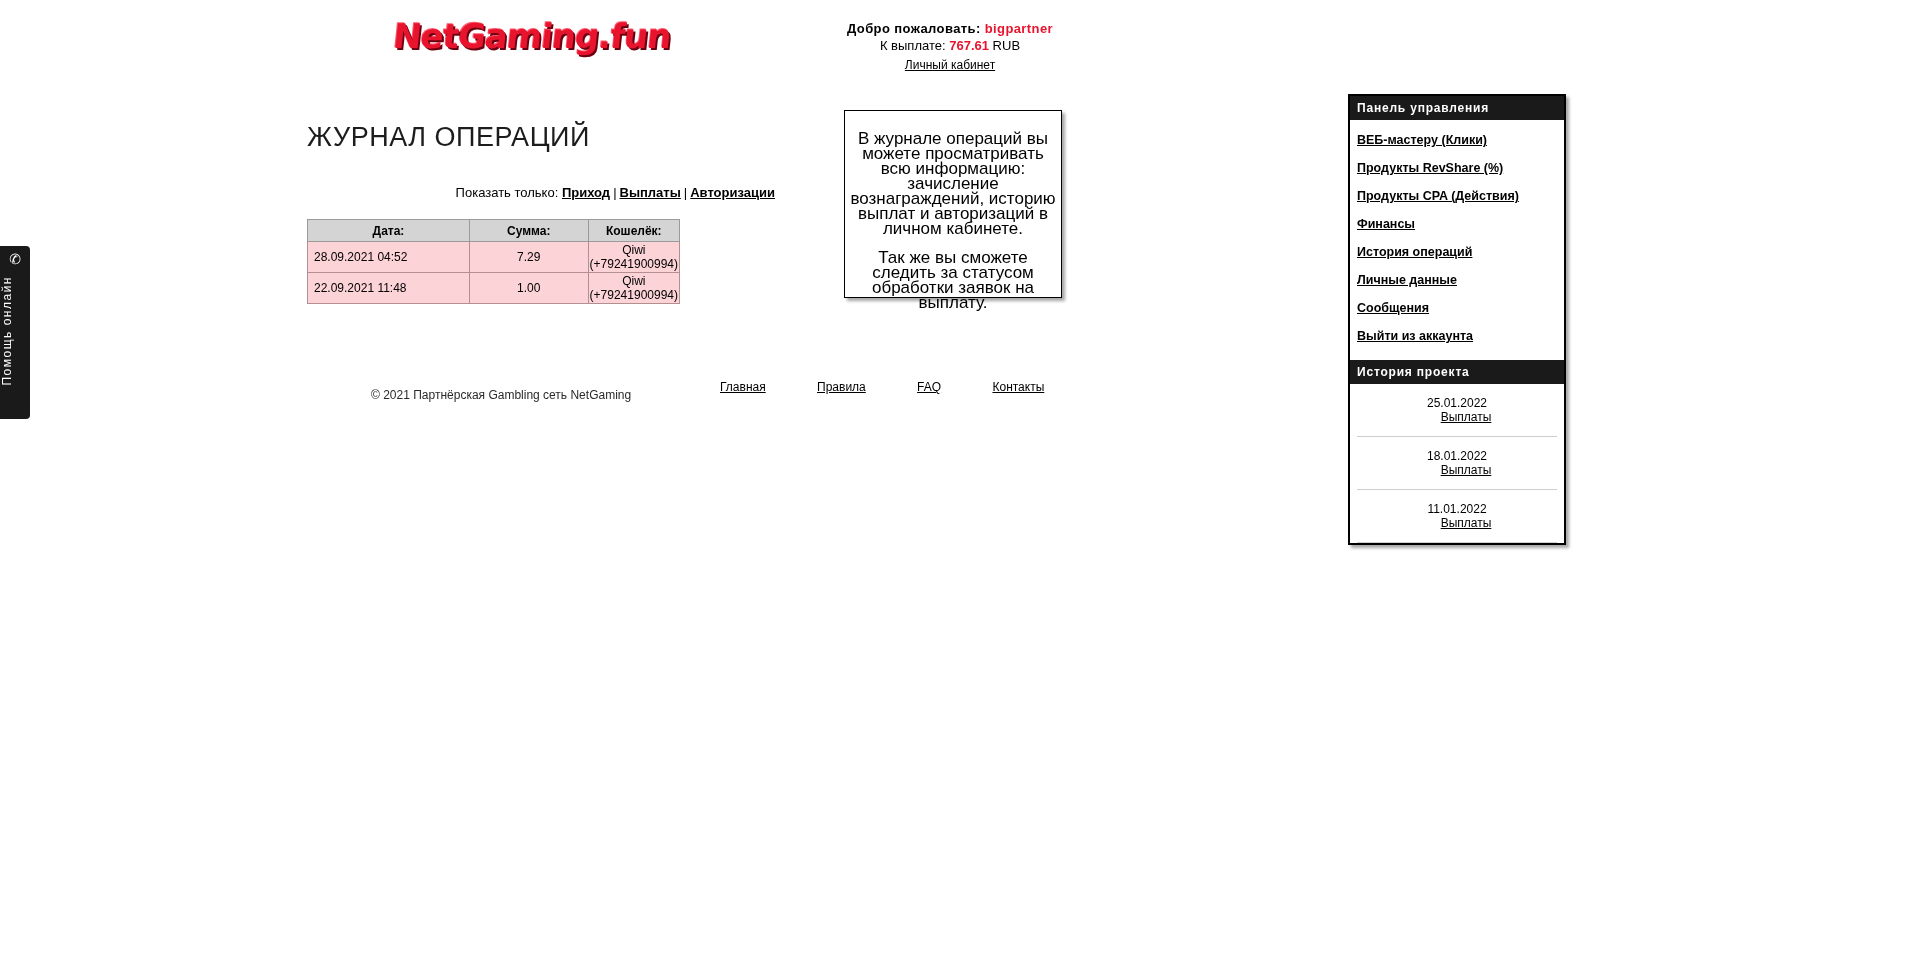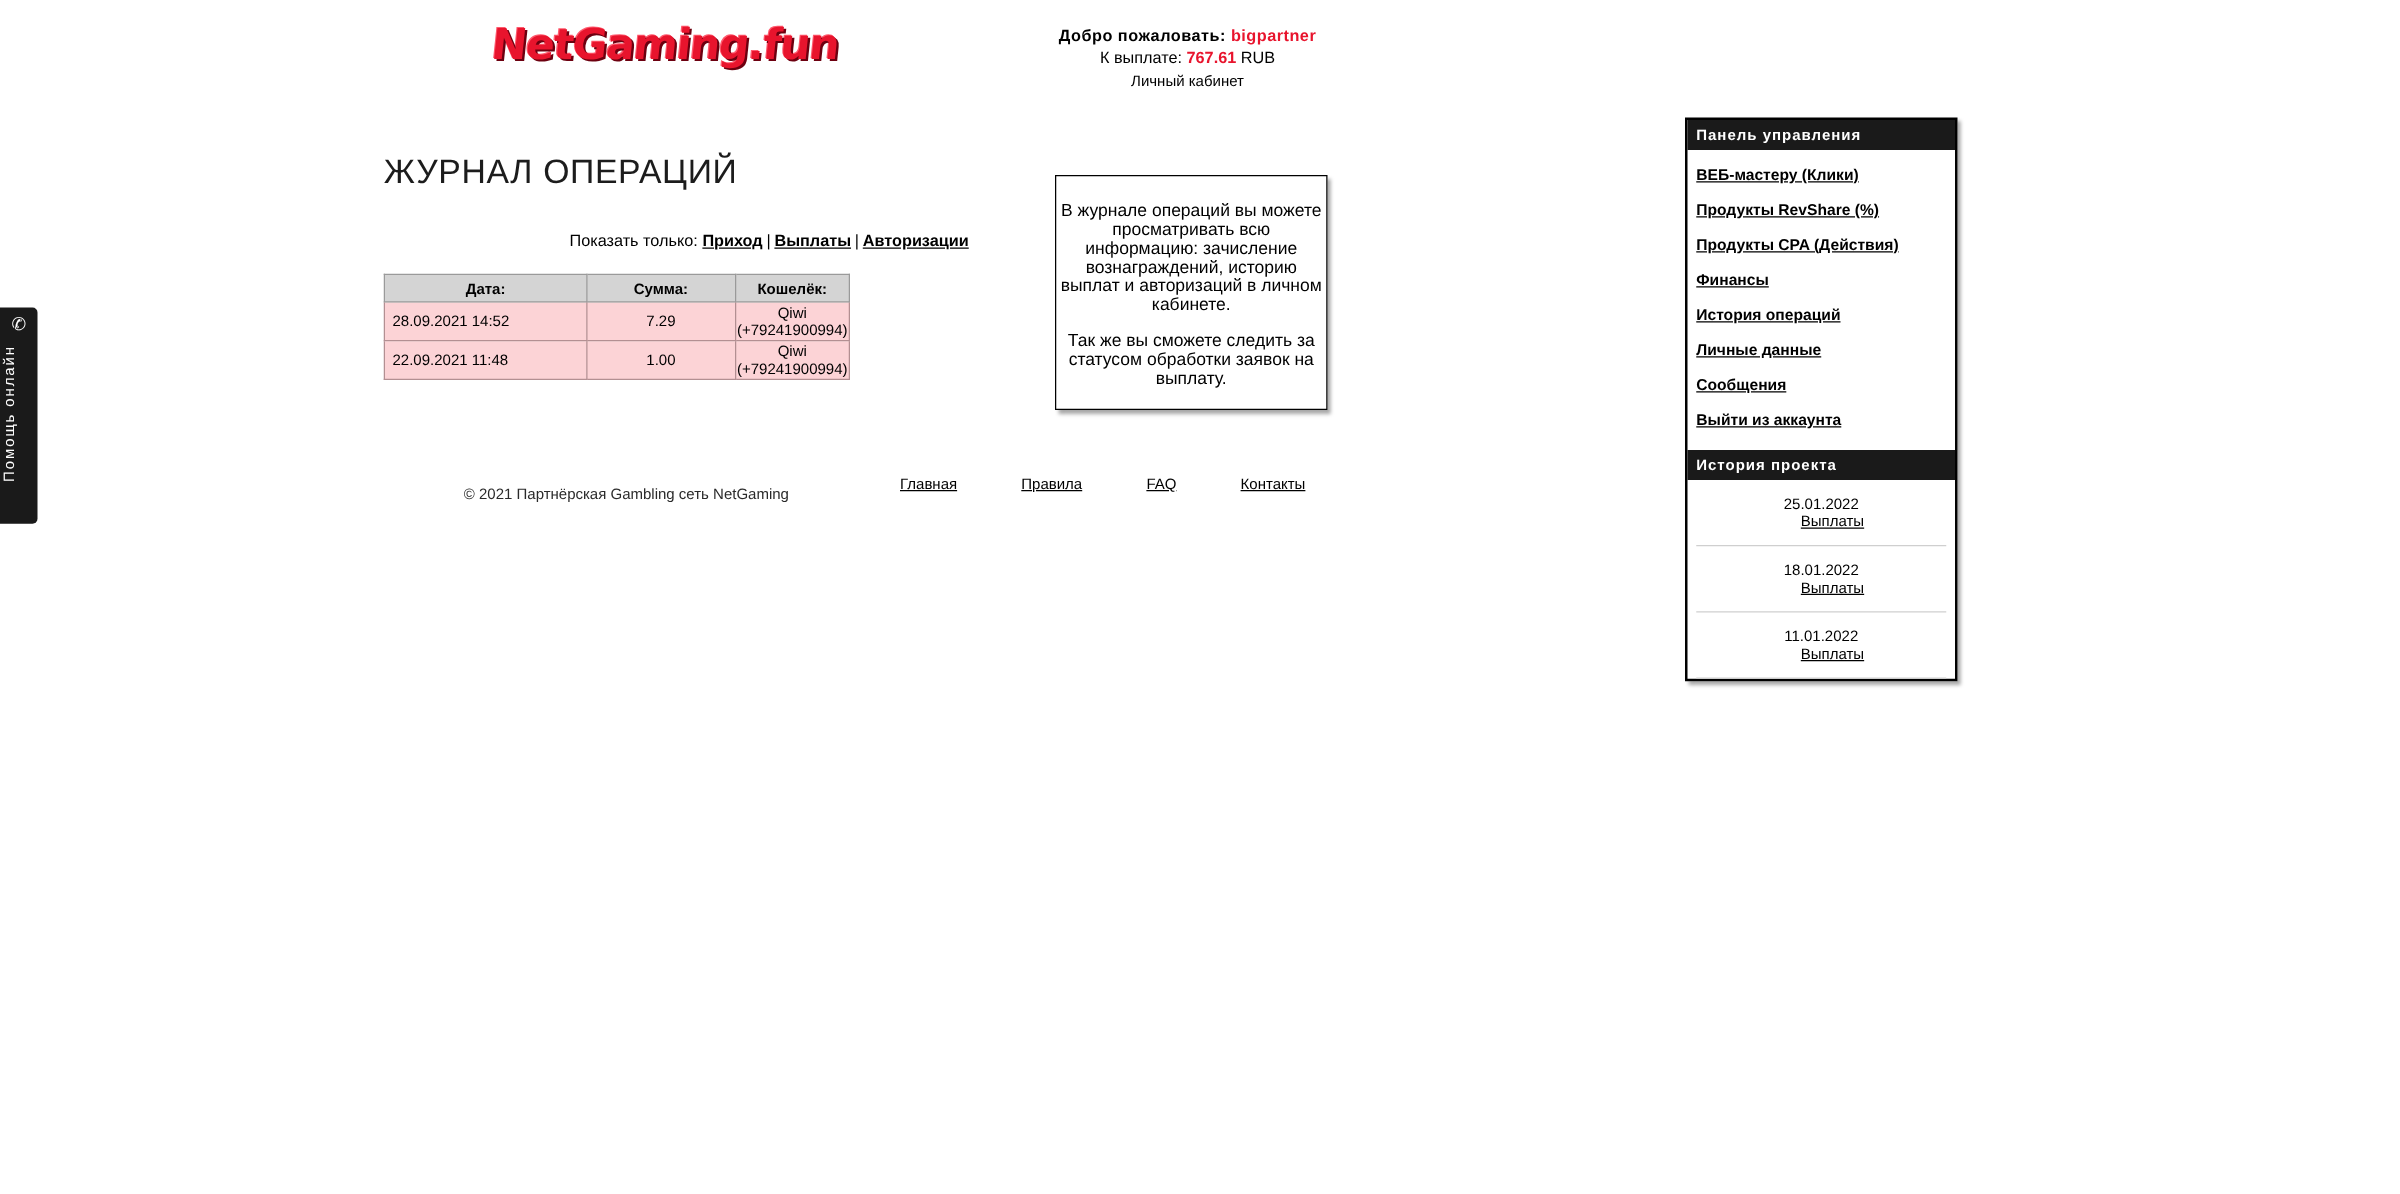--- a/index.html
+++ b/index.html
@@ -76,20 +76,21 @@
     line-height: 17px;
   }
   .welcome-line { font-weight: bold; letter-spacing: 0.4px; }
   .welcome-user { color: #e8142d; font-weight: bold; }
   .payout-line { font-weight: normal; }
   .payout-amount { color: #e8142d; font-weight: bold; }
   .cabinet-link {
     display: inline-block;
     margin-top: 3px;
     color: #000000;
+    text-decoration: underline;
     font-size: 12px;
     cursor: pointer;
     text-align: right;
   }
 
   
   .page-title {
     position: absolute;
     left: 307px;
     top: 122px;
@@ -140,30 +141,30 @@
     font-size: 12px;
   }
   table.ops td.col-date { text-align: left; padding-left: 6px; width: 170px; }
   table.ops td.col-sum  { text-align: center; width: 128px; }
   table.ops td.col-wallet { text-align: center; }
 
   
   .info-box {
     position: absolute;
     left: 844px;
-    top: 140px;
+    top: 110px;
     width: 218px;
     height: 188px;
     border: 1px solid #000000;
     box-shadow: 3px 3px 3px rgba(0,0,0,0.35);
     background: #ffffff;
     padding: 20px 2px 0 2px;
     box-sizing: border-box;
     text-align: center;
-    font-size: 14px;
+    font-size: 17px;
     line-height: 15px;
   }
   .info-box p { margin: 0 0 14px 0; }
 
   
   .copyright {
     position: absolute;
     left: 371px;
     top: 388px;
     font-size: 12px;
@@ -259,21 +260,21 @@
 <table class="ops">
   <thead>
     <tr>
       <th>Дата:</th>
       <th>Сумма:</th>
       <th>Кошелёк:</th>
     </tr>
   </thead>
   <tbody>
     <tr>
-      <td class="col-date">28.09.2021 14:52</td>
+      <td class="col-date">28.09.2021 04:52</td>
       <td class="col-sum">7.29</td>
       <td class="col-wallet">Qiwi (+79241900994)</td>
     </tr>
     <tr>
       <td class="col-date">22.09.2021 11:48</td>
       <td class="col-sum">1.00</td>
       <td class="col-wallet">Qiwi (+79241900994)</td>
     </tr>
   </tbody>
 </table>

